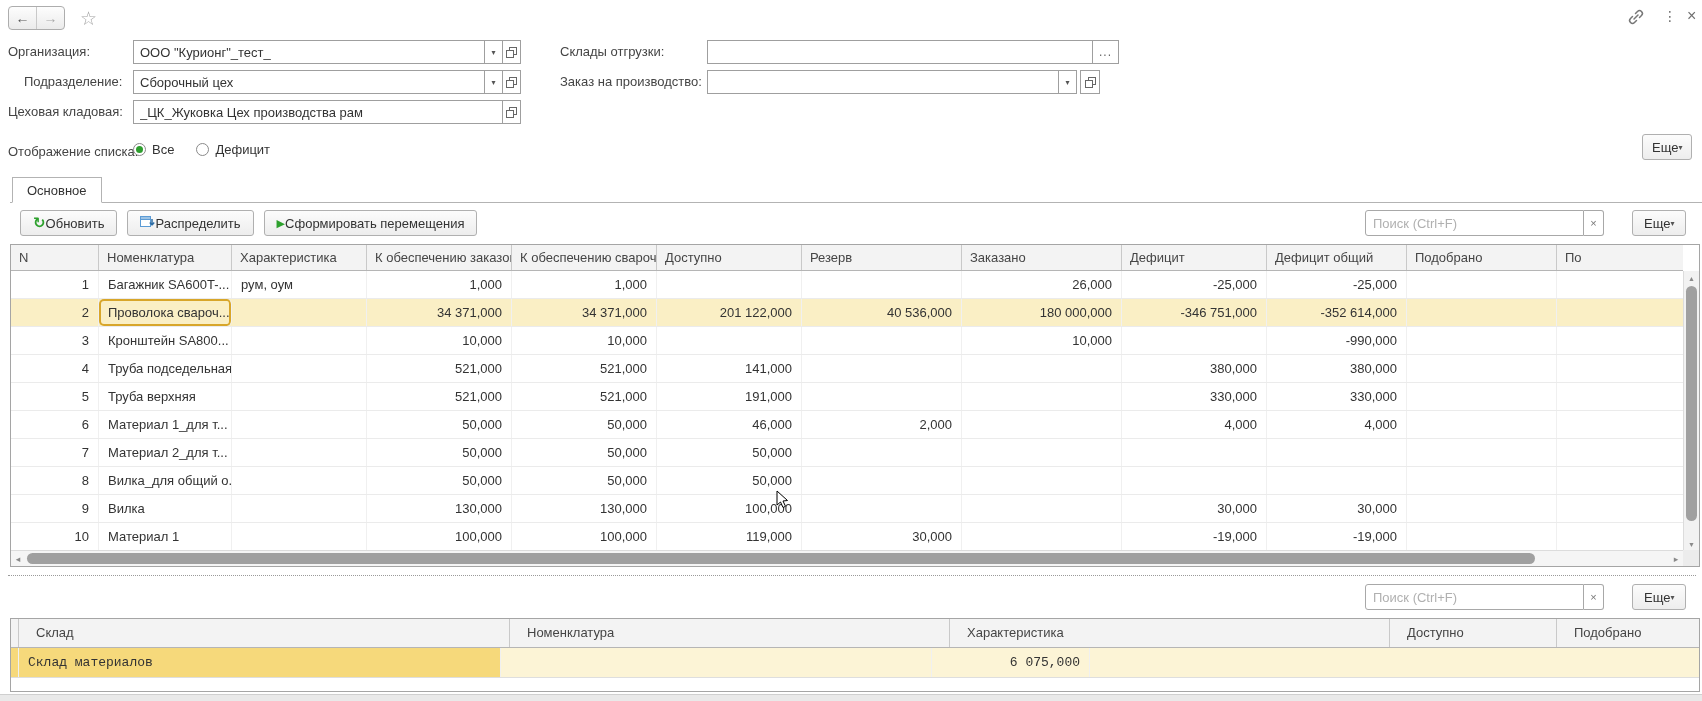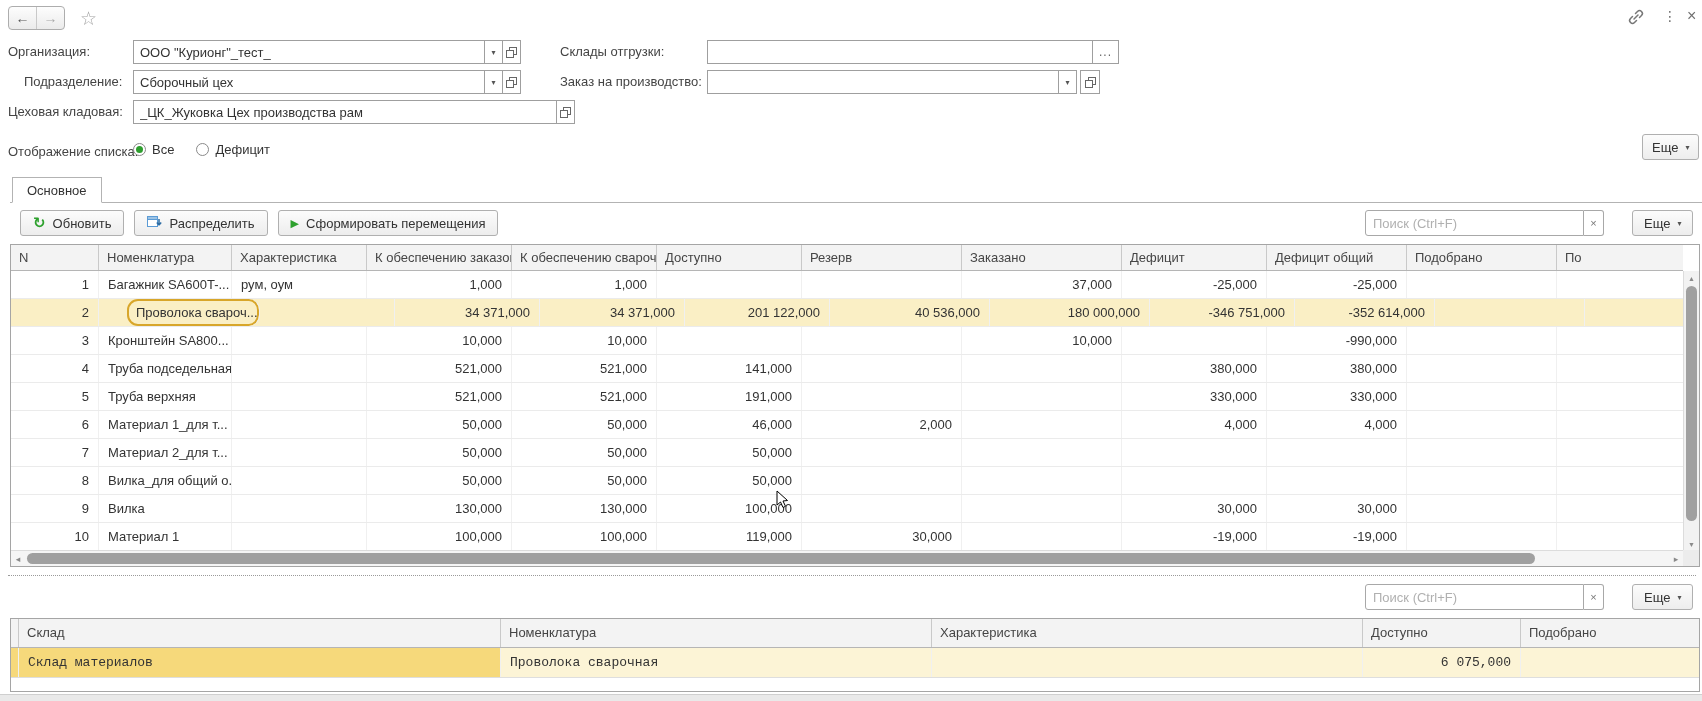--- a/index.html
+++ b/index.html
@@ -22,61 +22,61 @@
   input.tinput{font-family:inherit;font-size:13px;outline:none;}
   .combo-btn,.open-btn,.dots-btn{width:18px;border:1px solid #9f9f9f;border-left:none;background:#fff;display:flex;align-items:center;justify-content:center;color:#555;box-sizing:border-box;}
   .combo-btn{font-size:8px;}
   .dots-btn{width:26px;font-size:12px;color:#666;letter-spacing:1px;}
   .open-btn.detached{border-left:1px solid #9f9f9f;margin-left:3px;width:20px;}
   
   .radio-outer{width:13px;height:13px;border:1px solid #8a8a8a;border-radius:50%;background:#fff;display:inline-flex;align-items:center;justify-content:center;box-sizing:border-box;}
   .radio-dot{width:7px;height:7px;border-radius:50%;background:#2e9e2e;}
   .radio-item{display:inline-flex;align-items:center;gap:6px;margin-right:22px;color:#333;}
   
-  .btn{display:inline-flex;align-items:center;gap:7px;padding:0 12px;height:26px;border:1px solid #b0b0b0;border-radius:3px;background:linear-gradient(#fcfcfc,#ededed);color:#333;box-sizing:border-box;white-space:nowrap;}
+  .btn{display:inline-flex;align-items:center;padding:0 12px;height:26px;border:1px solid #b0b0b0;border-radius:3px;background:linear-gradient(#fcfcfc,#ededed);color:#333;box-sizing:border-box;white-space:nowrap;}
   .btn .caret{font-size:8px;color:#555;}
   .green-glyph{color:#2ea12e;font-weight:bold;}
   
   .tabstrip{display:flex;}
   .tab{height:26px;display:flex;align-items:center;padding:0 14px;border:1px solid #b3b3b3;background:#e9e9e9;margin-right:-1px;box-sizing:border-box;color:#333;}
   .tab.active{background:#fff;border-bottom-color:#fff;position:relative;z-index:3;}
   .tabline{border-top:1px solid #b3b3b3;}
   
   .search-wrap{display:flex;height:26px;box-sizing:border-box;}
   .search-input{width:219px;border:1px solid #a8a8a8;border-radius:3px 0 0 3px;padding:0 7px;font-family:inherit;font-size:13px;color:#333;outline:none;box-sizing:border-box;}
   .search-input::placeholder{color:#b0b0b0;}
   .clear-btn{width:20px;border:1px solid #a8a8a8;border-left:none;border-radius:0 3px 3px 0;background:#fff;display:flex;align-items:center;justify-content:center;color:#777;font-size:11px;box-sizing:border-box;}
   
   .gridtable{border:1px solid #a5a5a5;background:#fff;box-sizing:border-box;position:absolute;}
   .hrow{display:flex;height:26px;background:#f3f3f3;border-bottom:1px solid #b5b5b5;box-sizing:border-box;}
   .hcell{line-height:25px;padding:0 8px;border-right:1px solid #c9c9c9;box-sizing:border-box;color:#454545;white-space:nowrap;overflow:hidden;}
   .trow{display:flex;height:28px;border-bottom:1px solid #ebebeb;box-sizing:border-box;background:#fff;}
   .trow.sel{background:#faefc5;}
   .tcell{line-height:27px;padding:0 9px;border-right:1px solid #f0f0f0;box-sizing:border-box;white-space:nowrap;overflow:hidden;color:#333;}
   .tcell.num{text-align:right;}
-  .tcell.focused{box-shadow:inset 0 0 0 2px #d8a62a;border-radius:11px;margin-left:28px;}
+  .tcell.focused{box-shadow:inset 0 0 0 2px #d8a62a;border-radius:5px;}
   .c0{width:88px}.c1{width:133px}.c2{width:135px}.c3{width:145px}.c4{width:145px}.c5{width:145px}
   .c6{width:160px}.c7{width:160px}.c8{width:145px}.c9{width:140px}.c10{width:150px}.c11{flex:1;min-width:0;border-right:none;}
   
   .vscroll{position:absolute;top:26px;right:0;width:16px;height:280px;background:#f2f2f2;border-left:1px solid #dcdcdc;box-sizing:border-box;}
   .vscroll .arr{height:14px;display:flex;align-items:center;justify-content:center;font-size:7px;color:#8a8a8a;}
   .vscroll .thumb{position:absolute;left:2px;top:15px;width:11px;height:235px;background:#a0a0a0;border-radius:6px;}
   .vscroll .arr.down{position:absolute;bottom:0;left:0;right:0;}
   .hscroll{position:absolute;left:0;bottom:0;height:16px;right:16px;background:#f5f5f5;border-top:1px solid #dcdcdc;box-sizing:border-box;}
   .hscroll .arr{position:absolute;top:0;width:14px;height:15px;display:flex;align-items:center;justify-content:center;font-size:9px;color:#8a8a8a;}
   .hscroll .thumb{position:absolute;top:2px;left:16px;width:1508px;height:11px;background:#a0a0a0;border-radius:6px;}
   .corner{position:absolute;right:0;bottom:0;width:16px;height:16px;background:#ececec;}
   
   .splitter{border-top:1px dotted #9a9a9a;height:0;}
   
   .bc0{width:8px;padding:0;}
   .bc1{width:482px}.bc2{width:431px}.bc3{width:431px}.bc4{width:158px}.bc5{flex:1;border-right:none;}
   .brow{display:flex;height:30px;border-bottom:1px solid #dedede;box-sizing:border-box;font-family:Liberation Mono, monospace;}
   .brow .tcell{line-height:29px;}
-  .bhrow{height:29px;}
+  .bhrow{height:29px;gap:9px;}
   .bhrow .hcell{line-height:28px;}
   .brow.sel .tcell{background:#fcf4d6;}
   .brow.sel .tcell.gold{background:#f6d97b;}
   .bottom-strip{background:#e9e9e9;border-top:1px solid #cfcfcf;}
   .cursor{pointer-events:none;}
 </style>
 </head>
 <body>
 
 <div class="abs" style="left:8px;top:6px;display:flex;align-items:center;">
@@ -115,21 +115,21 @@
   <div class="open-btn">
     <svg width="11" height="11" viewBox="0 0 11 11">
         <rect x="3.5" y="0.5" width="7" height="7" fill="none" stroke="#666"></rect>
         <rect x="0.5" y="3.5" width="7" height="7" fill="#fff" stroke="#666"></rect>
       </svg>
   </div>
 </div>
 
 <div class="abs flabel" style="left:8px;top:100px;">Цеховая кладовая:</div>
 <div class="abs fieldgroup" style="left:133px;top:100px;">
-  <input class="tinput" style="width: 424px;" value="_ЦК_Жуковка Цех производства рам">
+  <input class="tinput" style="width: 370px;" value="_ЦК_Жуковка Цех производства рам">
   <div class="open-btn">
     <svg width="11" height="11" viewBox="0 0 11 11">
         <rect x="3.5" y="0.5" width="7" height="7" fill="none" stroke="#666"></rect>
         <rect x="0.5" y="3.5" width="7" height="7" fill="#fff" stroke="#666"></rect>
       </svg>
   </div>
 </div>
 
 <div class="abs flabel" style="left:560px;top:40px;">Склады отгрузки:</div>
 <div class="abs fieldgroup" style="left:707px;top:40px;">
@@ -218,21 +218,21 @@
     </div>
   <div id="main-table-rows" style="margin-right:16px;">
       <div class="trow">
         <div class="tcell c0 num">1</div>
         <div class="tcell c1">Багажник SA600T-...</div>
         <div class="tcell c2">рум, оум</div>
         <div class="tcell c3 num">1,000</div>
         <div class="tcell c4 num">1,000</div>
         <div class="tcell c5 num"></div>
         <div class="tcell c6 num"></div>
-        <div class="tcell c7 num">37,000</div>
+        <div class="tcell c7 num">26,000</div>
         <div class="tcell c8 num">-25,000</div>
         <div class="tcell c9 num">-25,000</div>
         <div class="tcell c10 num"></div>
         <div class="tcell c11"></div>
       </div>
       <div class="trow sel">
         <div class="tcell c0 num">2</div>
         <div class="tcell c1 focused">Проволока свароч...</div>
         <div class="tcell c2"></div>
         <div class="tcell c3 num">34 371,000</div>
@@ -394,21 +394,20 @@
       <div class="hcell bc1">Склад</div>
       <div class="hcell bc2">Номенклатура</div>
       <div class="hcell bc3">Характеристика</div>
       <div class="hcell bc4">Доступно</div>
       <div class="hcell bc5">Подобрано</div>
     </div>
   <div id="bottom-table-rows">
       <div class="brow sel">
         <div class="tcell bc0 gold"></div>
         <div class="tcell bc1 gold">Склад материалов</div>
-        <div class="tcell bc2">Проволока сварочная</div>
         <div class="tcell bc3"></div>
         <div class="tcell bc4 num">6 075,000</div>
         <div class="tcell bc5"></div>
       </div>
     </div>
 </div>
 
 <div class="abs bottom-strip" style="left:0;top:694px;width:1702px;height:7px;"></div>
 
 </body></html>

